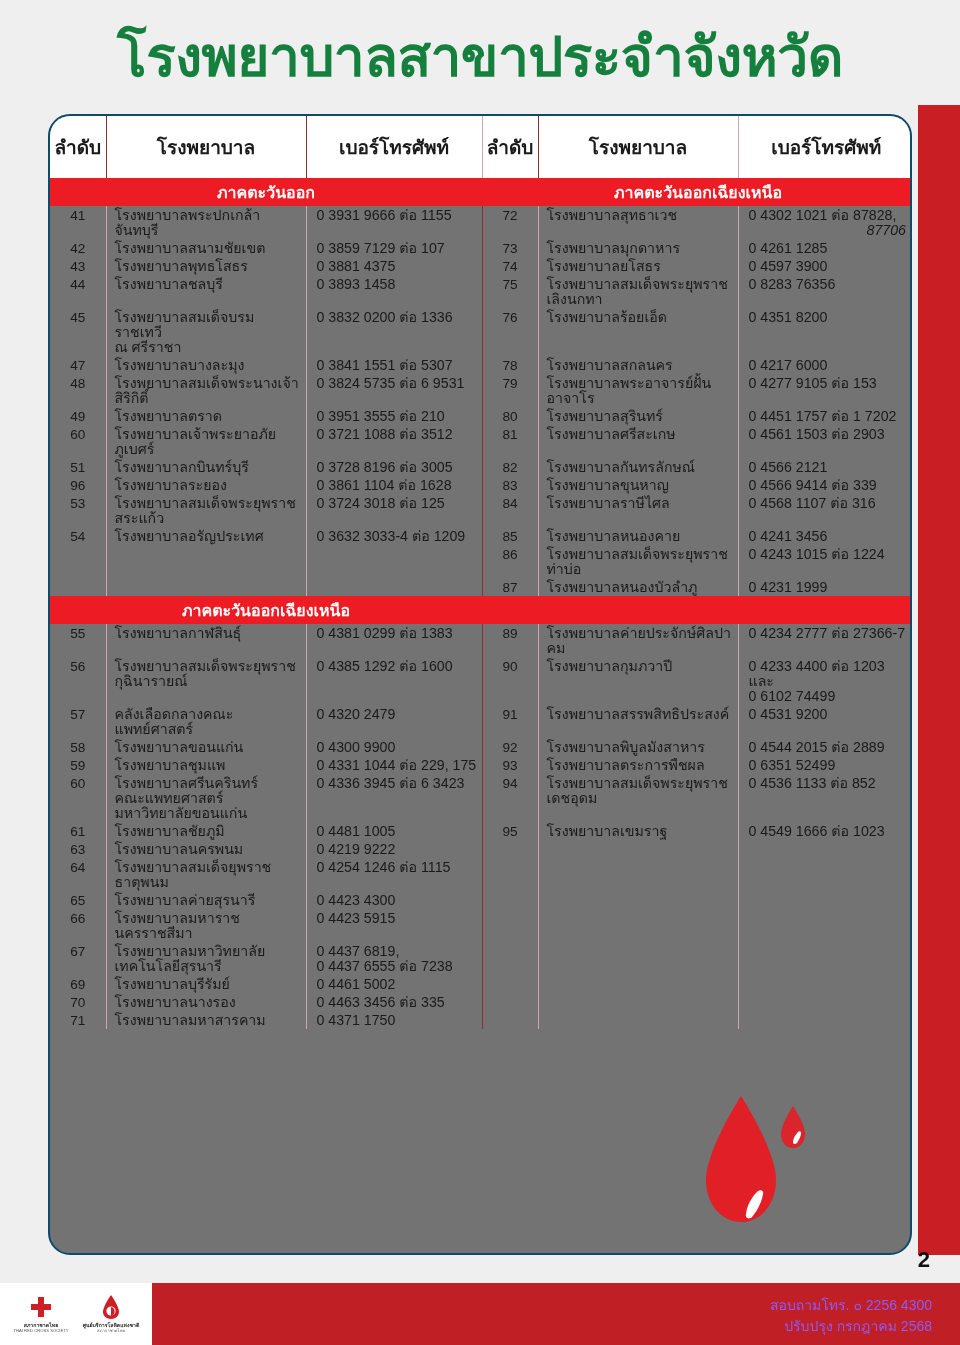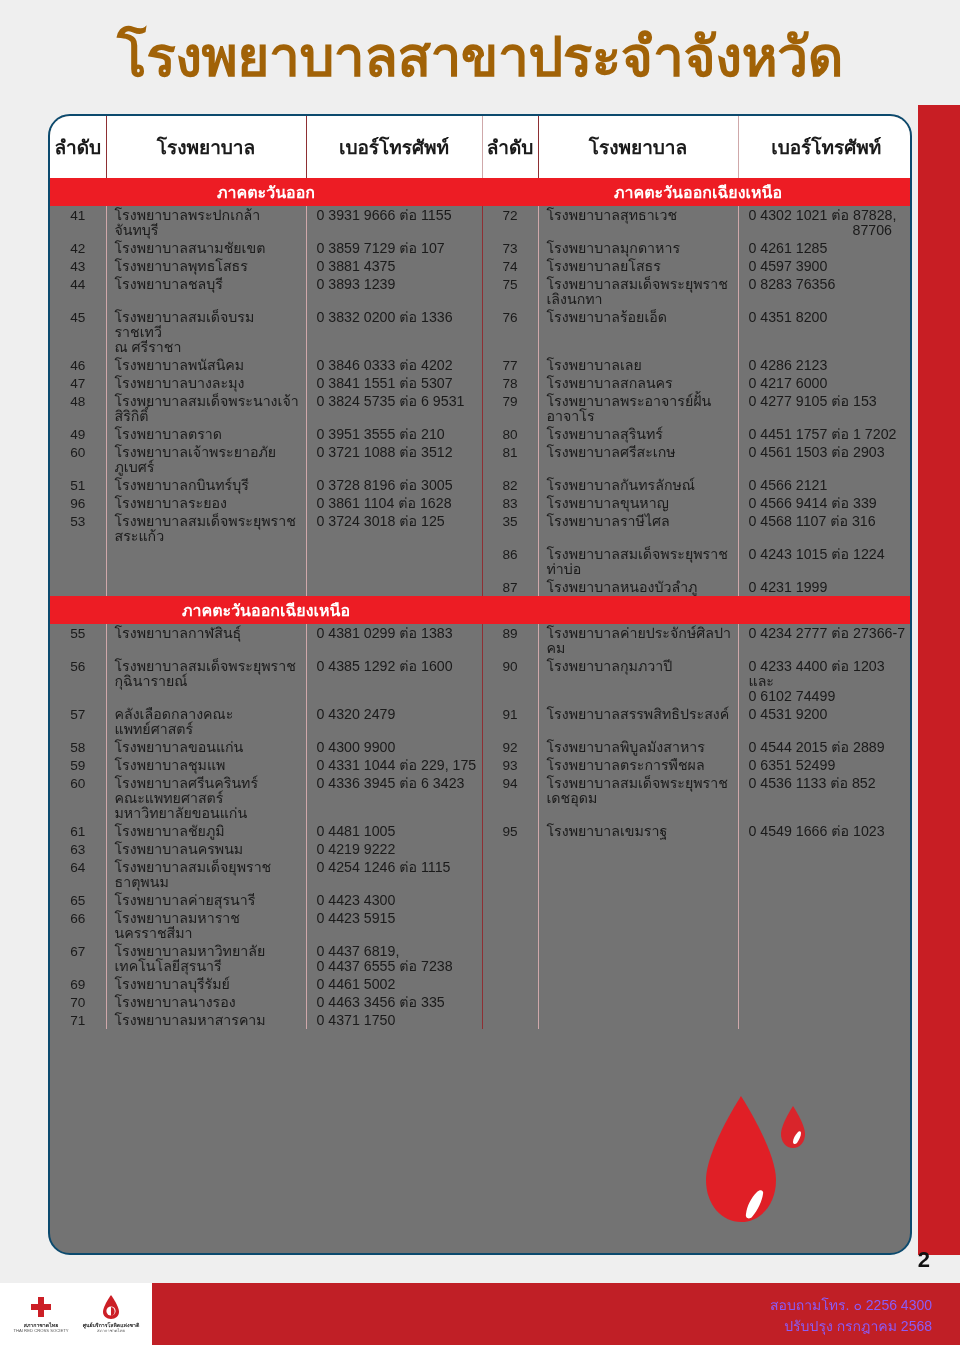--- a/index.html
+++ b/index.html
@@ -22,21 +22,21 @@
     z-index: 0;
   }
 
   .page-title {
     position: absolute;
     top: 26px; left: 0; width: 960px;
     text-align: center;
     font-size: 55px;
     line-height: 62px;
     font-weight: bold;
-    color: #a16207;
+    color: #15803d;
     letter-spacing: -0.5px;
     z-index: 3;
   }
 
   .table-card {
     position: absolute;
     top: 114px; left: 48px;
     width: 864px; height: 1141px;
     background: #737373;
     border: 2px solid #0c4a6e;
@@ -184,21 +184,21 @@
           </td>
           <td class="tel">
             <span class="sub">0 3931 9666 ต่อ 1155</span>
           </td>
           <td class="no mid-sep">72</td>
           <td class="nm">
             <span class="sub">โรงพยาบาลสุทธาเวช</span>
           </td>
           <td class="tel">
             <span class="sub">0 4302 1021 ต่อ 87828,</span>
-            <span class="sub" style="text-align: right; padding-right: 18px;">87706</span>
+            <span class="sub" style="text-align: right; padding-right: 4px; font-style: italic;">87706</span>
           </td>
         </tr>
         <tr>
           <td class="no">42</td>
           <td class="nm">
             <span class="sub">โรงพยาบาลสนามชัยเขต</span>
           </td>
           <td class="tel">
             <span class="sub">0 3859 7129 ต่อ 107</span>
           </td>
@@ -225,21 +225,21 @@
           <td class="tel">
             <span class="sub">0 4597 3900</span>
           </td>
         </tr>
         <tr>
           <td class="no">44</td>
           <td class="nm">
             <span class="sub">โรงพยาบาลชลบุรี</span>
           </td>
           <td class="tel">
-            <span class="sub">0 3893 1239</span>
+            <span class="sub">0 3893 1458</span>
           </td>
           <td class="no mid-sep">75</td>
           <td class="nm">
             <span class="sub">โรงพยาบาลสมเด็จพระยุพราช</span>
             <span class="sub">เลิงนกทา</span>
           </td>
           <td class="tel">
             <span class="sub">0 8283 76356</span>
           </td>
         </tr>
@@ -254,36 +254,20 @@
           </td>
           <td class="no mid-sep">76</td>
           <td class="nm">
             <span class="sub">โรงพยาบาลร้อยเอ็ด</span>
           </td>
           <td class="tel">
             <span class="sub">0 4351 8200</span>
           </td>
         </tr>
         <tr>
-          <td class="no">46</td>
-          <td class="nm">
-            <span class="sub">โรงพยาบาลพนัสนิคม</span>
-          </td>
-          <td class="tel">
-            <span class="sub">0 3846 0333 ต่อ 4202</span>
-          </td>
-          <td class="no mid-sep">77</td>
-          <td class="nm">
-            <span class="sub">โรงพยาบาลเลย</span>
-          </td>
-          <td class="tel">
-            <span class="sub">0 4286 2123</span>
-          </td>
-        </tr>
-        <tr>
           <td class="no">47</td>
           <td class="nm">
             <span class="sub">โรงพยาบาลบางละมุง</span>
           </td>
           <td class="tel">
             <span class="sub">0 3841 1551 ต่อ 5307</span>
           </td>
           <td class="no mid-sep">78</td>
           <td class="nm">
             <span class="sub">โรงพยาบาลสกลนคร</span>
@@ -375,26 +359,42 @@
         </tr>
         <tr>
           <td class="no">53</td>
           <td class="nm">
             <span class="sub">โรงพยาบาลสมเด็จพระยุพราช</span>
             <span class="sub">สระแก้ว</span>
           </td>
           <td class="tel">
             <span class="sub">0 3724 3018 ต่อ 125</span>
           </td>
-          <td class="no mid-sep">35</td>
+          <td class="no mid-sep">84</td>
           <td class="nm">
             <span class="sub">โรงพยาบาลราษีไศล</span>
           </td>
           <td class="tel">
             <span class="sub">0 4568 1107 ต่อ 316</span>
+          </td>
+        </tr>
+        <tr>
+          <td class="no">54</td>
+          <td class="nm">
+            <span class="sub">โรงพยาบาลอรัญประเทศ</span>
+          </td>
+          <td class="tel">
+            <span class="sub">0 3632 3033-4 ต่อ 1209</span>
+          </td>
+          <td class="no mid-sep">85</td>
+          <td class="nm">
+            <span class="sub">โรงพยาบาลหนองคาย</span>
+          </td>
+          <td class="tel">
+            <span class="sub">0 4241 3456</span>
           </td>
         </tr>
         <tr>
           <td class="no"></td>
           <td class="nm">
             <span class="sub"></span>
           </td>
           <td class="tel">
             <span class="sub"></span>
           </td>

